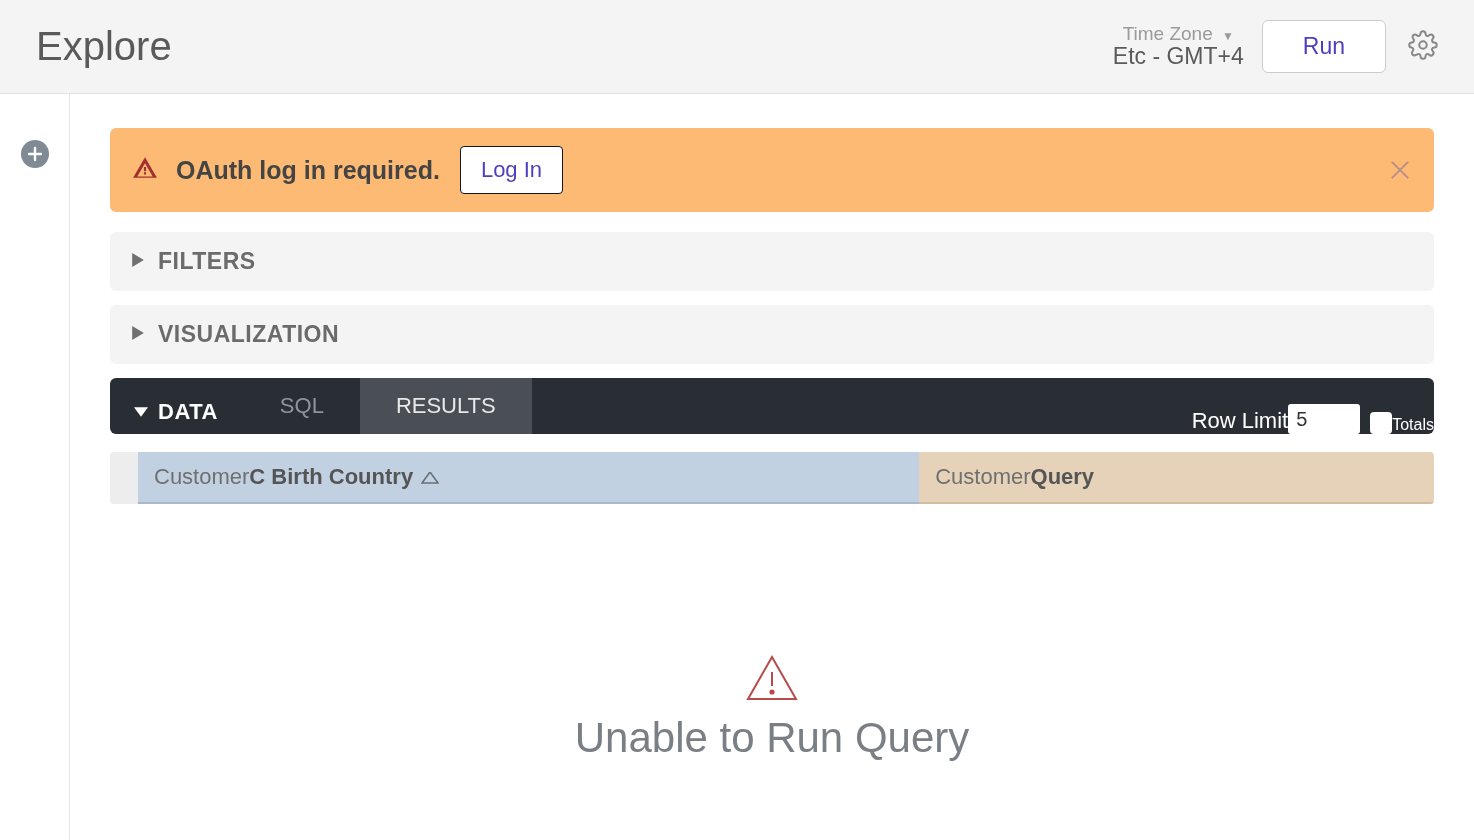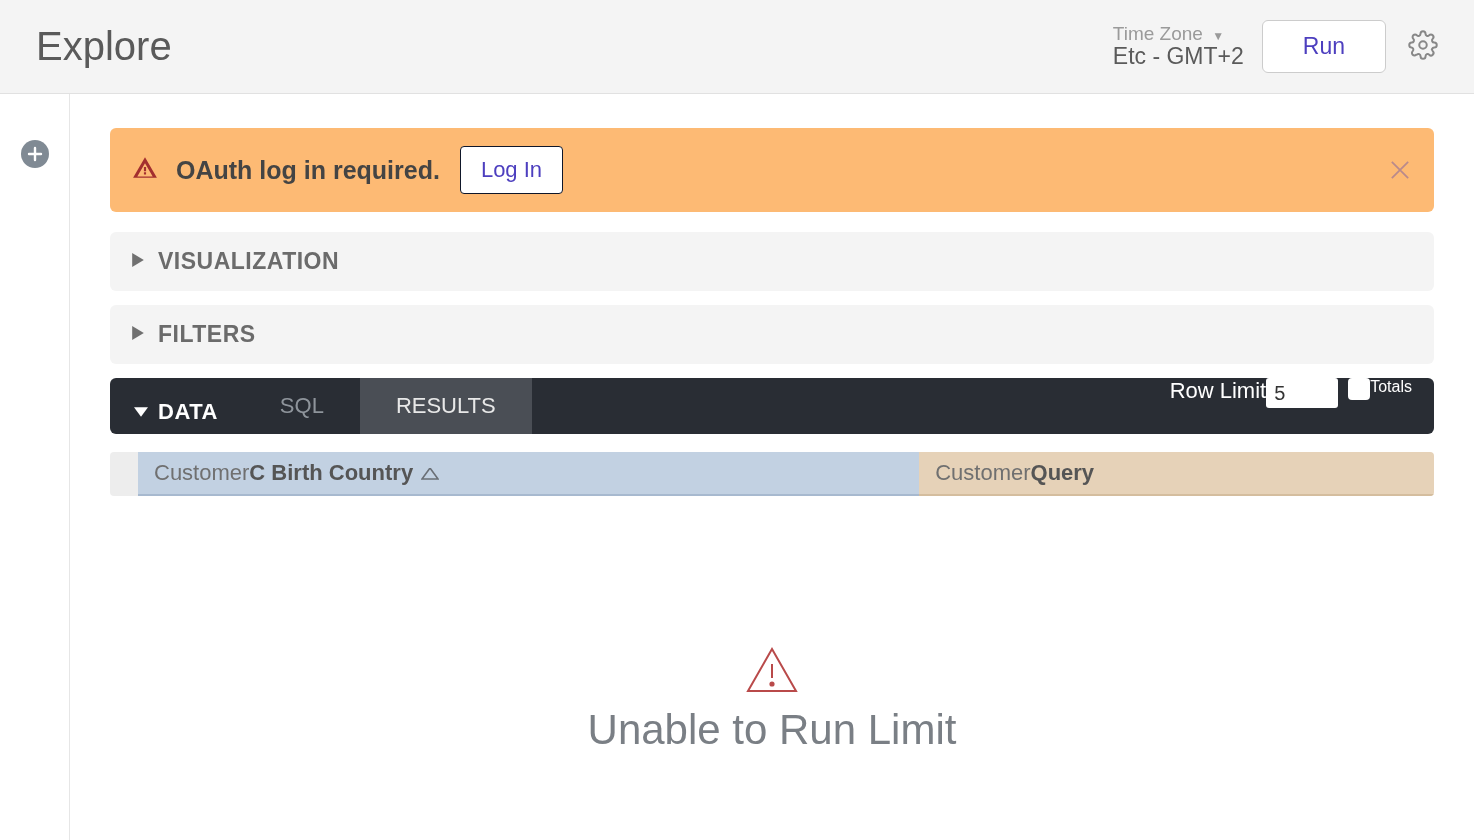--- a/index.html
+++ b/index.html
@@ -1,21 +1,21 @@
 <!DOCTYPE html>
 <html><head>
 <meta charset="utf-8">
 <style>
 * { box-sizing: border-box; margin: 0; padding: 0; }
 body { font-family: -apple-system, BlinkMacSystemFont, "Segoe UI", Helvetica, Arial, sans-serif; background: #fff; color: #333; width: 1474px; height: 840px; overflow: hidden; }
 
 .topbar { display: flex; align-items: center; justify-content: space-between; height: 94px; padding: 0 32px 0 36px; background: #f4f4f4; border-bottom: 1px solid #e1e1e1; }
 .topbar-title { font-size: 40px; font-weight: 400; color: #5a5a5a; }
 .topbar-right { display: flex; align-items: center; gap: 18px; }
-.tz-box { text-align: left; margin-left: 24px; }
+.tz-box { text-align: center; margin-left: 24px; }
 .tz-label { font-size: 19px; color: #9a9a9a; }
 .tz-label .chev { font-size: 12px; margin-left: 4px; }
 .tz-value { font-size: 23px; color: #5a5a5a; margin-top: -2px; }
 .run-btn { background: #fff; border: 1px solid #ccc; border-radius: 6px; color: #4d3fbf; font-size: 23px; padding: 12px 40px; cursor: pointer; }
 .gear-btn { background: none; border: none; cursor: pointer; padding: 4px; color: #888; }
 
 .body-row { display: flex; height: calc(840px - 94px); }
 .left-rail { width: 70px; border-right: 1px solid #e6e6e6; padding-top: 46px; display: flex; flex-direction: column; align-items: center; }
 .add-circle { width: 28px; height: 28px; border-radius: 50%; background: #808a94; color: #fff; display: flex; align-items: center; justify-content: center; cursor: pointer; }
 .add-circle svg { display:block; }
@@ -34,27 +34,27 @@
 .panel-title { font-size: 23px; font-weight: 700; color: #6b6b6b; letter-spacing: 0.5px; }
 
 .databar { background: #292d34; border-radius: 6px; display: flex; align-items: stretch; height: 56px; color: #fff; overflow: hidden; margin-bottom: 18px; }
 .databar-data { display: flex; align-items: center; padding: 12px 26px 0 24px; cursor: pointer; }
 .databar-data .tri-down { margin-right: 10px; color: #fff; }
 .databar-data-label { font-size: 22px; font-weight: 700; letter-spacing: 0.5px; }
 .databar-tab { display: flex; align-items: center; padding: 0 36px; font-size: 22px; cursor: pointer; }
 .tab-results { background: #4a4e55; color: #e8e8e8; }
 .tab-sql { color: #8e949b; }
 .databar-spacer { flex: 1; }
-.databar-right { display: flex; align-items: flex-start; padding-right: 22px; gap: 0; }
+.databar-right { display: flex; align-items: flex-end; gap: 0; }
 .rowlimit-label { font-size: 22px; color: #fff; }
 .rowlimit-input { width: 72px; height: 30px; border: none; border-radius: 3px; padding: 0 8px; font-size: 20px; color: #333; background:#fff; }
 .totals-check { width: 22px; height: 22px; border-radius: 4px; background: #fff; border: none; cursor: pointer; margin-left: 10px; }
 .totals-label { font-size: 16px; color: #fff; }
 
-.colheaders { display: flex; height: 44px; border-radius: 4px; overflow: hidden; }
+.colheaders { display: flex; height: 52px; border-radius: 4px; overflow: hidden; }
 .colheader { display: flex; align-items: center; padding: 0 16px; font-size: 22px; color: #555; }
 .colheader .light { color: #707070; font-weight: 400; }
 .colheader .bold { font-weight: 700; color: #555; }
 .col-left-gutter { width: 28px; background: #ededed; }
 .col-dim { flex: 0 0 59%; background: #c2d1e2; border-bottom: 2px solid #a7b9cf; }
 .col-dim .sorticon { margin-left: 8px; color: #6a6f76; }
 .col-meas { flex: 1; background: #e6d2b8; border-bottom: 2px solid #d4bd9e; }
 
 .empty-state { margin-top: 150px; text-align: center; }
 .empty-icon { color: #b94a4a; margin-bottom: 8px; }
@@ -64,21 +64,21 @@
 <body>
 
 <div class="topbar">
   <div class="topbar-title">Explore</div>
   <div class="topbar-right">
     <div class="tz-box">
       <div class="tz-label">
         <span>Time Zone</span>
         <span class="chev">▼</span>
       </div>
-      <div class="tz-value">Etc - GMT+2</div>
+      <div class="tz-value">Etc - GMT+4</div>
     </div>
     <button class="run-btn">Run</button>
     <button class="gear-btn">
       <svg width="30" height="30" viewBox="0 0 24 24" fill="none" stroke="currentColor" stroke-width="1.6">
         <circle cx="12" cy="12" r="3"></circle>
         <path d="M19.4 15a1.7 1.7 0 0 0 .34 1.87l.06.06a2 2 0 1 1-2.83 2.83l-.06-.06a1.7 1.7 0 0 0-1.87-.34 1.7 1.7 0 0 0-1 1.55V21a2 2 0 1 1-4 0v-.09a1.7 1.7 0 0 0-1-1.55 1.7 1.7 0 0 0-1.87.34l-.6.06a2 2 0 1 1-2.83-2.83l.06-.06a1.7 1.7 0 0 0 .34-1.87 1.7 1.7 0 0 0-1.55-1H3a2 2 0 1 1 0-4h.09a1.7 1.7 0 0 0 1.55-1 1.7 1.7 0 0 0-.34-1.87l-.06-.06a2 2 0 1 1 2.83-2.83l.06.06a1.7 1.7 0 0 0 1.87.34H9a1.7 1.7 0 0 0 1-1.55V3a2 2 0 1 1 4 0v.09a1.7 1.7 0 0 0 1 1.55 1.7 1.7 0 0 0 1.87-.34l.06-.06a2 2 0 1 1 2.83 2.83l-.06.06a1.7 1.7 0 0 0-.34 1.87V9a1.7 1.7 0 0 0 1.55 1H21a2 2 0 1 1 0 4h-.09a1.7 1.7 0 0 0-1.55 1z"></path>
       </svg>
     </button>
   </div>
 </div>
@@ -108,30 +108,30 @@
           </svg>
       </span>
     </div>
 
     <div class="panel">
       <span class="tri">
         <svg width="12" height="14" viewBox="0 0 10 12">
             <path d="M0 0l10 6-10 6z" fill="currentColor"></path>
           </svg>
       </span>
-      <span class="panel-title">VISUALIZATION</span>
+      <span class="panel-title">FILTERS</span>
     </div>
 
     <div class="panel">
       <span class="tri">
         <svg width="12" height="14" viewBox="0 0 10 12">
             <path d="M0 0l10 6-10 6z" fill="currentColor"></path>
           </svg>
       </span>
-      <span class="panel-title">FILTERS</span>
+      <span class="panel-title">VISUALIZATION</span>
     </div>
 
     <div class="databar">
       <div class="databar-data">
         <span class="tri-down">
           <svg width="14" height="10" viewBox="0 0 12 8">
               <path d="M0 0h12L6 8z" fill="currentColor"></path>
             </svg>
         </span>
         <span class="databar-data-label">DATA</span>
@@ -165,17 +165,17 @@
     </div>
 
     <div class="empty-state">
       <div class="empty-icon">
         <svg width="54" height="48" viewBox="0 0 54 48" fill="none" stroke="currentColor" stroke-width="2">
           <path d="M27 3 3 45h48L27 3z"></path>
           <line x1="27" y1="18" x2="27" y2="32"></line>
           <circle cx="27" cy="38" r="1.6" fill="currentColor"></circle>
         </svg>
       </div>
-      <div class="empty-text">Unable to Run Limit</div>
+      <div class="empty-text">Unable to Run Query</div>
     </div>
 
   </div>
 </div>
 
 </body></html>

